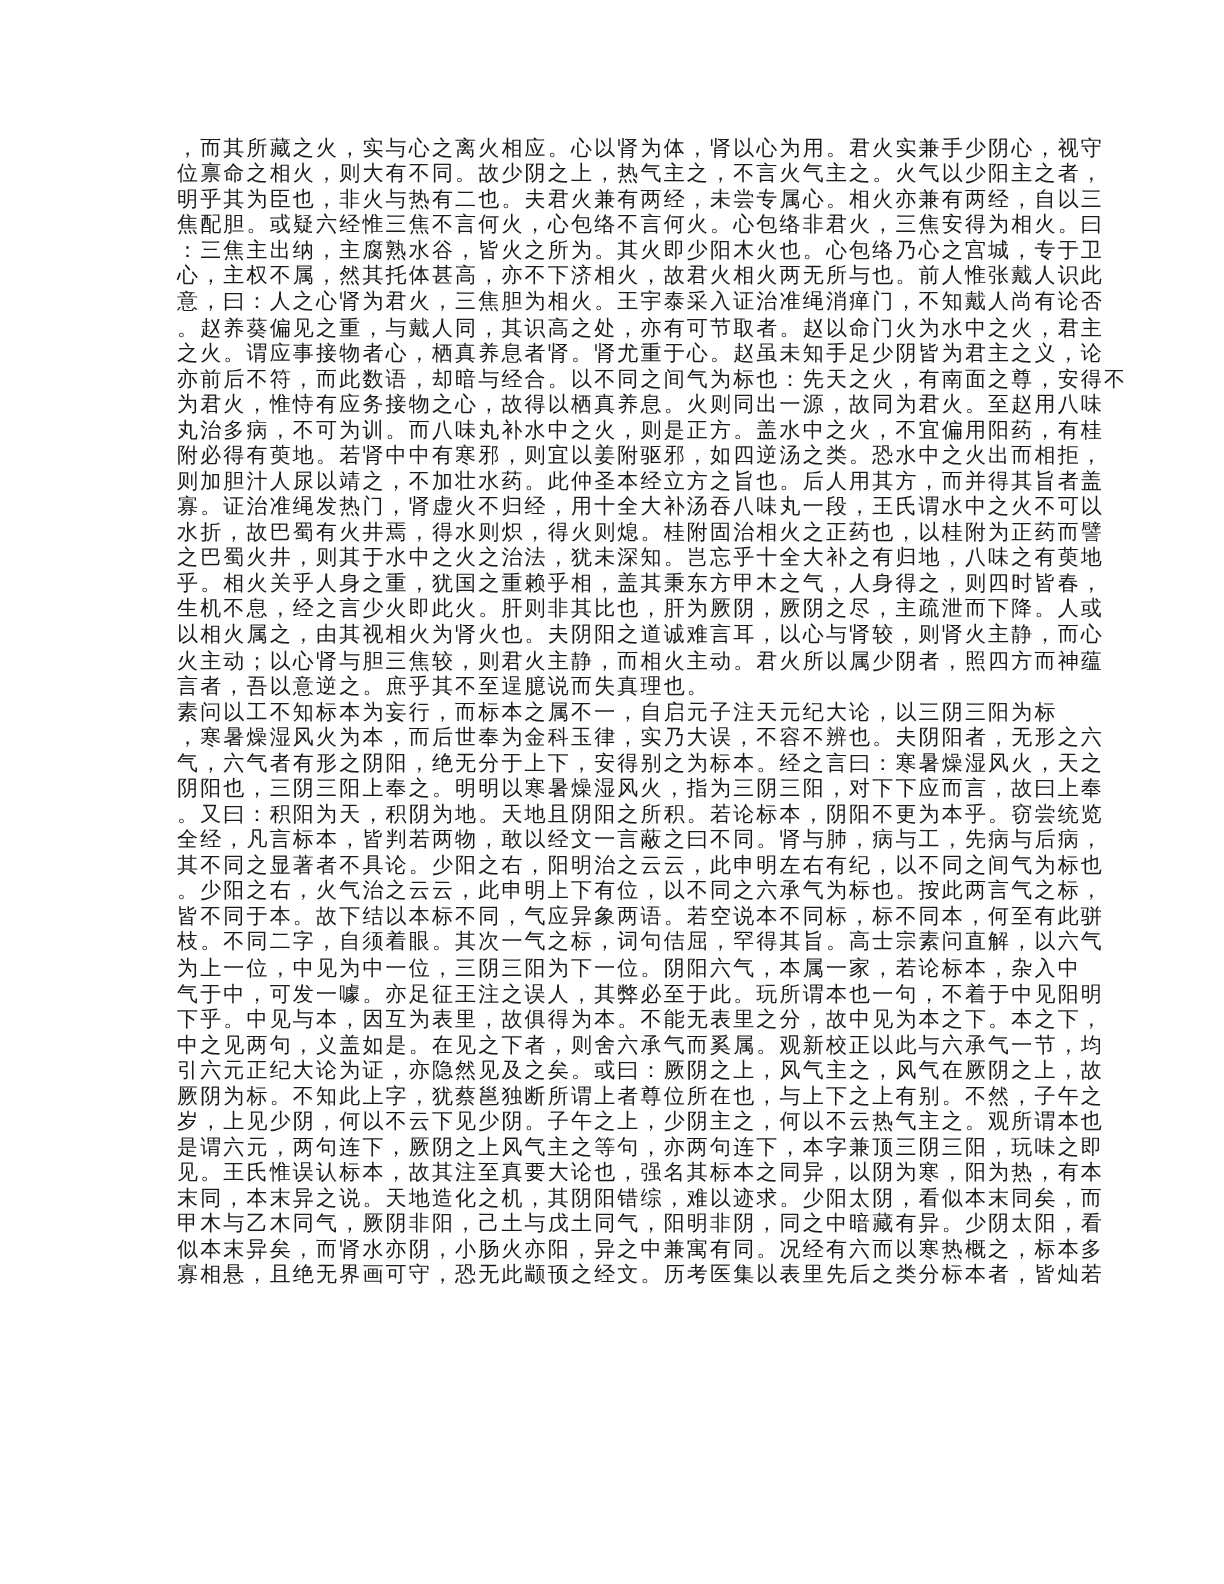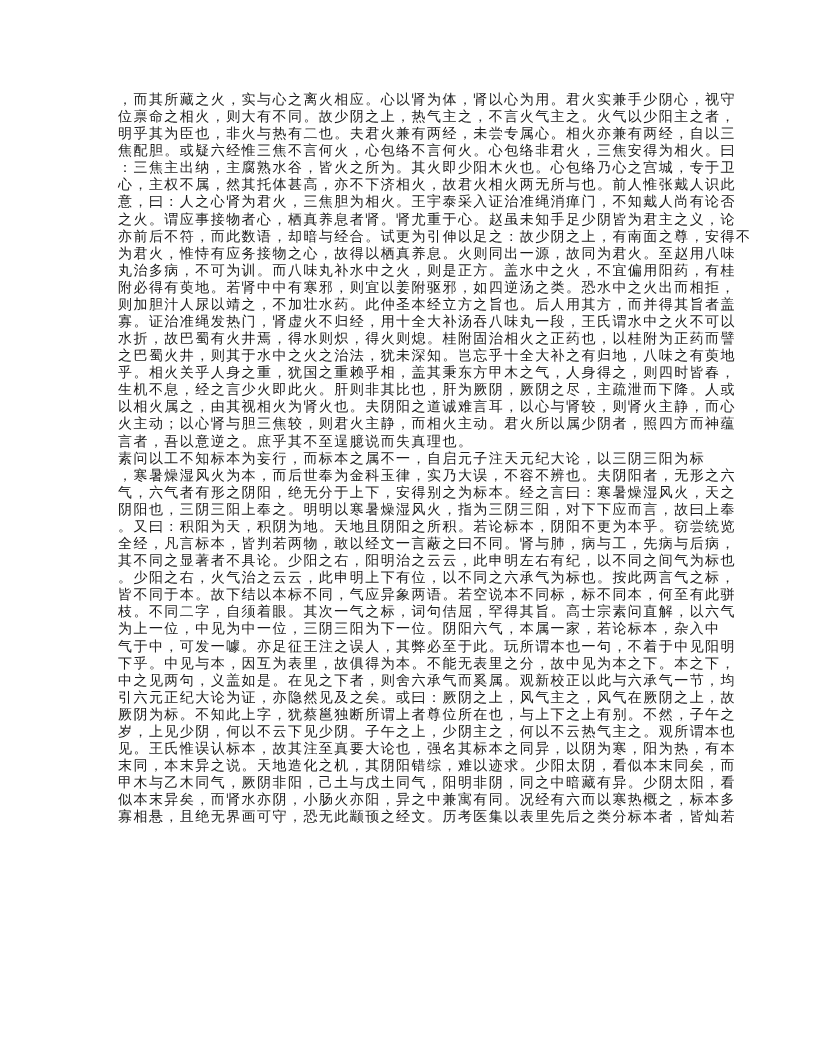--- a/index.html
+++ b/index.html
@@ -26,22 +26,23 @@
 
 <div class="page">
   <div>
     <div class="line">，而其所藏之火，实与心之离火相应。心以肾为体，肾以心为用。君火实兼手少阴心，视守</div>
     <div class="line">位禀命之相火，则大有不同。故少阴之上，热气主之，不言火气主之。火气以少阳主之者，</div>
     <div class="line">明乎其为臣也，非火与热有二也。夫君火兼有两经，未尝专属心。相火亦兼有两经，自以三</div>
     <div class="line">焦配胆。或疑六经惟三焦不言何火，心包络不言何火。心包络非君火，三焦安得为相火。曰</div>
     <div class="line">：三焦主出纳，主腐熟水谷，皆火之所为。其火即少阳木火也。心包络乃心之宫城，专于卫</div>
     <div class="line">心，主权不属，然其托体甚高，亦不下济相火，故君火相火两无所与也。前人惟张戴人识此</div>
     <div class="line">意，曰：人之心肾为君火，三焦胆为相火。王宇泰采入证治准绳消瘅门，不知戴人尚有论否</div>
+    <div class="line">。赵养葵偏见之重，与戴人同，其识高之处，亦有可节取者。赵以命门火为水中之火，君主</div>
     <div class="line">之火。谓应事接物者心，栖真养息者肾。肾尤重于心。赵虽未知手足少阴皆为君主之义，论</div>
-    <div class="line">亦前后不符，而此数语，却暗与经合。试更为引伸以足之：故少阴之上，有南面之尊，安得不</div>
+    <div class="line">亦前后不符，而此数语，却暗与经合。以不同之间气为标也：先天之火，有南面之尊，安得不</div>
     <div class="line">为君火，惟恃有应务接物之心，故得以栖真养息。火则同出一源，故同为君火。至赵用八味</div>
     <div class="line">丸治多病，不可为训。而八味丸补水中之火，则是正方。盖水中之火，不宜偏用阳药，有桂</div>
     <div class="line">附必得有萸地。若肾中中有寒邪，则宜以姜附驱邪，如四逆汤之类。恐水中之火出而相拒，</div>
     <div class="line">则加胆汁人尿以靖之，不加壮水药。此仲圣本经立方之旨也。后人用其方，而并得其旨者盖</div>
     <div class="line">寡。证治准绳发热门，肾虚火不归经，用十全大补汤吞八味丸一段，王氏谓水中之火不可以</div>
     <div class="line">水折，故巴蜀有火井焉，得水则炽，得火则熄。桂附固治相火之正药也，以桂附为正药而譬</div>
     <div class="line">之巴蜀火井，则其于水中之火之治法，犹未深知。岂忘乎十全大补之有归地，八味之有萸地</div>
     <div class="line">乎。相火关乎人身之重，犹国之重赖乎相，盖其秉东方甲木之气，人身得之，则四时皆春，</div>
     <div class="line">生机不息，经之言少火即此火。肝则非其比也，肝为厥阴，厥阴之尽，主疏泄而下降。人或</div>
     <div class="line">以相火属之，由其视相火为肾火也。夫阴阳之道诚难言耳，以心与肾较，则肾火主静，而心</div>
@@ -59,19 +60,20 @@
     <div class="line">。少阳之右，火气治之云云，此申明上下有位，以不同之六承气为标也。按此两言气之标，</div>
     <div class="line">皆不同于本。故下结以本标不同，气应异象两语。若空说本不同标，标不同本，何至有此骈</div>
     <div class="line">枝。不同二字，自须着眼。其次一气之标，词句佶屈，罕得其旨。高士宗素问直解，以六气</div>
     <div class="line">为上一位，中见为中一位，三阴三阳为下一位。阴阳六气，本属一家，若论标本，杂入中</div>
     <div class="line">气于中，可发一噱。亦足征王注之误人，其弊必至于此。玩所谓本也一句，不着于中见阳明</div>
     <div class="line">下乎。中见与本，因互为表里，故俱得为本。不能无表里之分，故中见为本之下。本之下，</div>
     <div class="line">中之见两句，义盖如是。在见之下者，则舍六承气而奚属。观新校正以此与六承气一节，均</div>
     <div class="line">引六元正纪大论为证，亦隐然见及之矣。或曰：厥阴之上，风气主之，风气在厥阴之上，故</div>
     <div class="line">厥阴为标。不知此上字，犹蔡邕独断所谓上者尊位所在也，与上下之上有别。不然，子午之</div>
     <div class="line">岁，上见少阴，何以不云下见少阴。子午之上，少阴主之，何以不云热气主之。观所谓本也</div>
+    <div class="line">是谓六元，两句连下，厥阴之上风气主之等句，亦两句连下，本字兼顶三阴三阳，玩味之即</div>
     <div class="line">见。王氏惟误认标本，故其注至真要大论也，强名其标本之同异，以阴为寒，阳为热，有本</div>
     <div class="line">末同，本末异之说。天地造化之机，其阴阳错综，难以迹求。少阳太阴，看似本末同矣，而</div>
     <div class="line">甲木与乙木同气，厥阴非阳，己土与戊土同气，阳明非阴，同之中暗藏有异。少阴太阳，看</div>
     <div class="line">似本末异矣，而肾水亦阴，小肠火亦阳，异之中兼寓有同。况经有六而以寒热概之，标本多</div>
     <div class="line">寡相悬，且绝无界画可守，恐无此颛顸之经文。历考医集以表里先后之类分标本者，皆灿若</div>
   </div>
 </div>
 
 </body></html>

